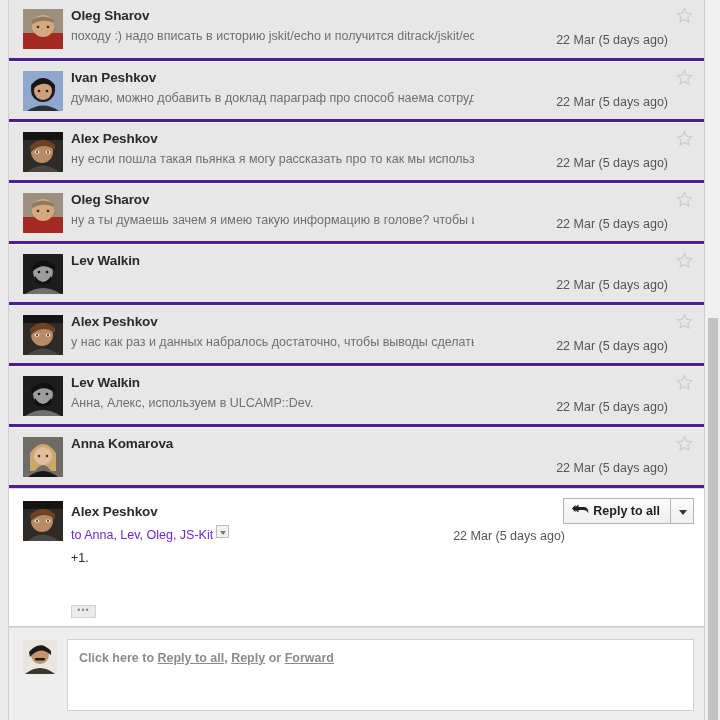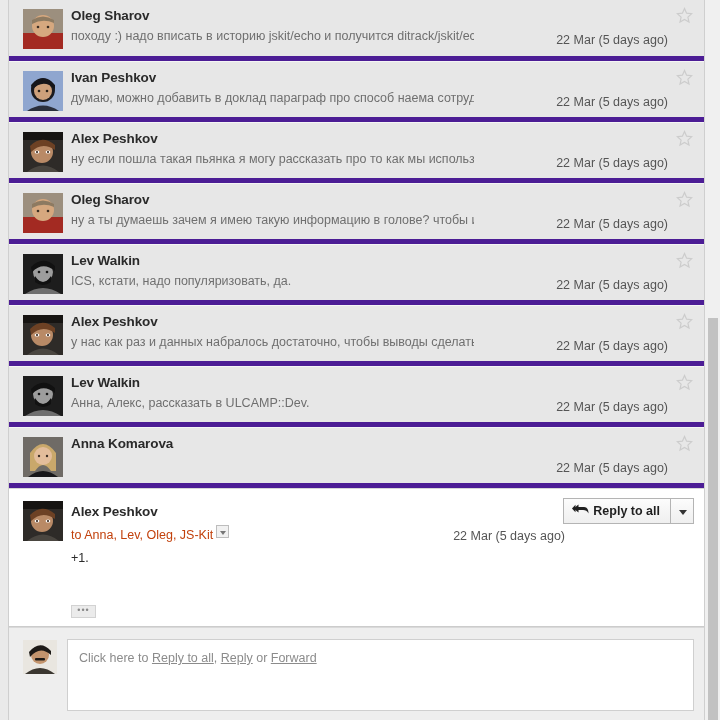--- a/index.html
+++ b/index.html
@@ -27,21 +27,21 @@
     border-right: 1px solid #cfcfcf;
     background: #eaeaea;
     overflow: hidden;
   }
 
   
   .msg-row {
     position: relative;
     height: 61px;
     background: #e7e7e7;
-    border-bottom: 5px solid #4c1d95;
+    border-bottom: 3px solid #4c1d95;
     border-top: 1px solid #f5f5f5;
     padding: 0;
   }
   .msg-row:first-child { border-top: none; }
 
   .avatar {
     position: absolute;
     left: 14px; top: 9px;
     width: 40px; height: 40px;
     background: #9aa4b0;
@@ -100,21 +100,21 @@
   }
   .msg-open .avatar { top: 12px; }
   .msg-open .sender { top: 15px; }
   .msg-open .date { top: 16px; right: 139px; color:#555; }
   .msg-open .star { right: 113px; top: 14px; }
 
   .recips {
     position: absolute;
     left: 62px; top: 36px;
     font-size: 12.5px;
-    color: #c2410c;
+    color: #6d28d9;
     white-space: nowrap;
   }
   .recips .caret-box {
     display: inline-block;
     vertical-align: 1px;
     margin-left: 3px;
     width: 13px; height: 13px;
     border: 1px solid #bdbdbd;
     background: #f1f1f1;
     position: relative;
@@ -204,20 +204,21 @@
     right: 10px; height: 72px;
     background: #ffffff;
     border: 1px solid #cfcfcf;
   }
   .composer-placeholder {
     position: absolute;
     left: 11px; top: 11px;
     font-size: 12.5px;
     color: #8b8b8b;
     white-space: nowrap;
+    font-weight: bold;
   }
   .composer-placeholder a {
     color: #8b8b8b;
     text-decoration: underline;
   }
 
   
   .scrollbar {
     position: absolute;
     right: 0; top: 0;
@@ -329,21 +330,20 @@
               <rect width="40" height="40" fill="#1d1d1d"></rect>
               <circle cx="20" cy="18" r="10" fill="#9d9d9d"></circle>
               <path d="M8 13 Q20 1 32 12 L32 17 Q20 7 9 18 Z" fill="#111111"></path>
               <path d="M12 22 Q20 34 28 22 L28 28 Q20 34 12 28 Z" fill="#111111"></path>
               <circle cx="16" cy="18" r="1.3" fill="#151515"></circle>
               <circle cx="24" cy="18" r="1.3" fill="#151515"></circle>
               <path d="M2 40 Q20 28 38 40 Z" fill="#6f6f6f"></path>
             </svg>
           </div>
           <div class="sender">Lev Walkin</div>
-          <div class="snippet">ICS, кстати, надо популяризовать, да.</div>
           <div class="date">22 Mar (5 days ago)</div>
           <div class="star">
             <svg width="17" height="17" viewBox="0 0 17 17" xmlns="http://www.w3.org/2000/svg">
               <path d="M8.5 1.5 L10.6 6.2 L15.7 6.7 L11.9 10.1 L13 15.1 L8.5 12.5 L4 15.1 L5.1 10.1 L1.3 6.7 L6.4 6.2 Z" fill="none" stroke="#cccccc" stroke-width="1.2"></path>
             </svg>
           </div>
         </div>
         <div class="msg-row">
           <div class="avatar">
             <svg viewBox="0 0 40 40" xmlns="http://www.w3.org/2000/svg">
@@ -373,21 +373,21 @@
               <rect width="40" height="40" fill="#1d1d1d"></rect>
               <circle cx="20" cy="18" r="10" fill="#9d9d9d"></circle>
               <path d="M8 13 Q20 1 32 12 L32 17 Q20 7 9 18 Z" fill="#111111"></path>
               <path d="M12 22 Q20 34 28 22 L28 28 Q20 34 12 28 Z" fill="#111111"></path>
               <circle cx="16" cy="18" r="1.3" fill="#151515"></circle>
               <circle cx="24" cy="18" r="1.3" fill="#151515"></circle>
               <path d="M2 40 Q20 28 38 40 Z" fill="#6f6f6f"></path>
             </svg>
           </div>
           <div class="sender">Lev Walkin</div>
-          <div class="snippet">Анна, Алекс, рассказать в ULCAMP::Dev.</div>
+          <div class="snippet">Анна, Алекс, используем в ULCAMP::Dev.</div>
           <div class="date">22 Mar (5 days ago)</div>
           <div class="star">
             <svg width="17" height="17" viewBox="0 0 17 17" xmlns="http://www.w3.org/2000/svg">
               <path d="M8.5 1.5 L10.6 6.2 L15.7 6.7 L11.9 10.1 L13 15.1 L8.5 12.5 L4 15.1 L5.1 10.1 L1.3 6.7 L6.4 6.2 Z" fill="none" stroke="#cccccc" stroke-width="1.2"></path>
             </svg>
           </div>
         </div>
         <div class="msg-row">
           <div class="avatar">
             <svg viewBox="0 0 40 40" xmlns="http://www.w3.org/2000/svg">

